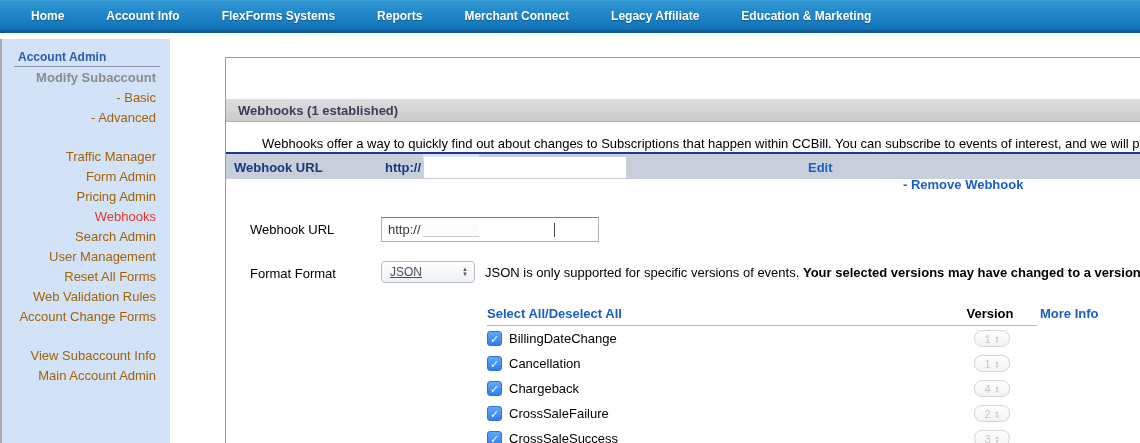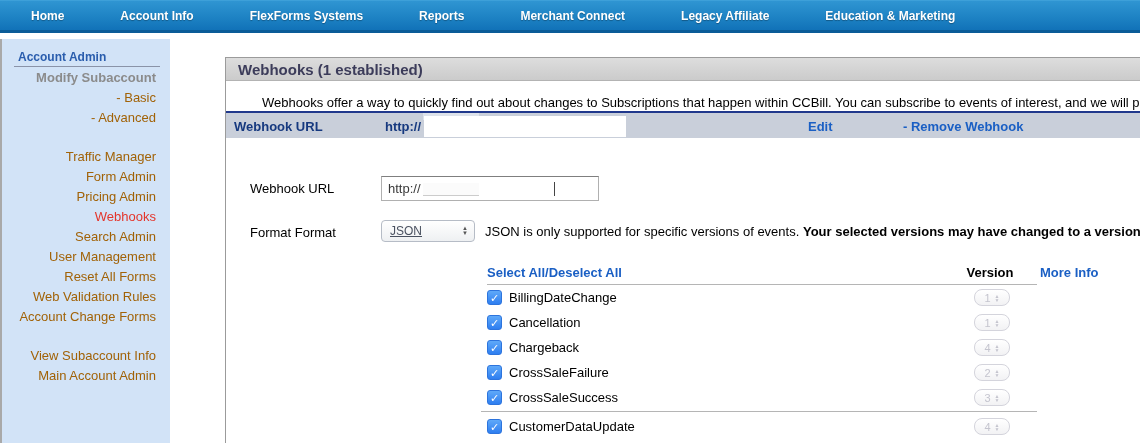--- a/index.html
+++ b/index.html
@@ -39,36 +39,36 @@
 
   
   .main {
     position:absolute; left:225px; top:57px; right:0; bottom:0;
     border-left:1px solid #9b9b9b; border-top:1px solid #9b9b9b; background:#fff;
   }
   .panel-header {
     height:23px; line-height:23px; padding-left:12px;
     background:linear-gradient(#dddddd,#cbcbcb);
     border-bottom:1px solid #b3b3b3;
-    color:#3c3c5a; font-weight:bold; font-size:15px;
+    color:#3c3c5a; font-weight:bold; font-size:13px;margin-top:41px;
   }
   .panel-desc {
     margin:14px 0 0 36px; font-size:13px; line-height:16px;
     white-space:nowrap; overflow:hidden; color:#000;
   }
 
   
   .est-row { position:relative; height:27px; background:#c9cfda; border-top:2px solid #20388c; }
   .est-label  { position:absolute; left:8px;   top:6px; color:#16397f; font-weight:bold; font-size:13px; }
   .est-url    { position:absolute; left:159px; top:6px; color:#16397f; font-weight:bold; font-size:13px; }
   .est-redact2{ position:absolute; left:197px; top:0;   width:56px;  height:7px;  background:#dde2ea; }
   .est-redact { position:absolute; left:198px; top:3px; width:202px; height:21px; background:#fff; }
   .link { color:#1a5fc4; font-weight:bold; font-size:13px; cursor:pointer; text-decoration:none; white-space:nowrap; }
   .est-edit   { position:absolute; left:582px; top:6px;text-align:center; }
-  .est-remove { position:absolute; left:677px; top:6px; }
+  .est-remove { position:absolute; left:677px; top:23px; }
 
   
   .form-row1 { position:relative; margin-top:38px; height:26px; }
   .form-row2 { position:relative; margin-top:18px; height:22px; }
   .f-label { position:absolute; left:24px; top:5px; font-size:13px; color:#000; }
   .url-input {
     position:absolute; left:155px; top:0; width:218px; height:25px;
     border:1px solid #b0b0b0; border-top-color:#7f7f7f; background:#fff;
     font-size:13px; color:#3a3a3a; line-height:23px; padding:0 6px; white-space:nowrap;
   }
@@ -112,21 +112,21 @@
   .st-num { font-size:11px; }
   .st-arrows { display:flex; flex-direction:column; align-items:center; font-size:5px; line-height:4px; }
   .ev-divider { margin:1px 0 2px 255px; width:556px; height:1px; background:#b5b5b5; }
 </style>
 </head>
 <body>
 
 <div class="screen">
 
   <div class="topnav">
-    <div id="nav-list" style="display:flex; gap:56px;">
+    <div id="nav-list" style="display:flex; gap:42px;">
         <a class="nav-item">Home</a>
         <a class="nav-item">Account Info</a>
         <a class="nav-item">FlexForms Systems</a>
         <a class="nav-item">Reports</a>
         <a class="nav-item">Merchant Connect</a>
         <a class="nav-item">Legacy Affiliate</a>
         <a class="nav-item">Education &amp; Marketing</a>
       </div>
   </div>
 

